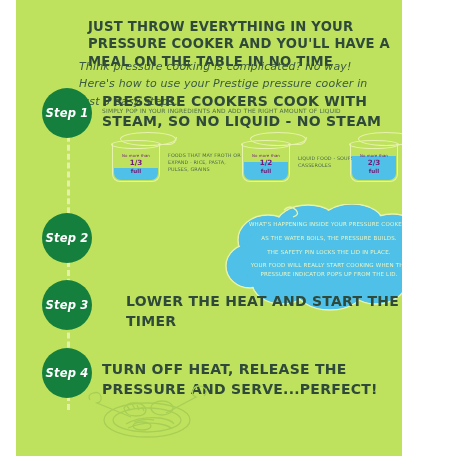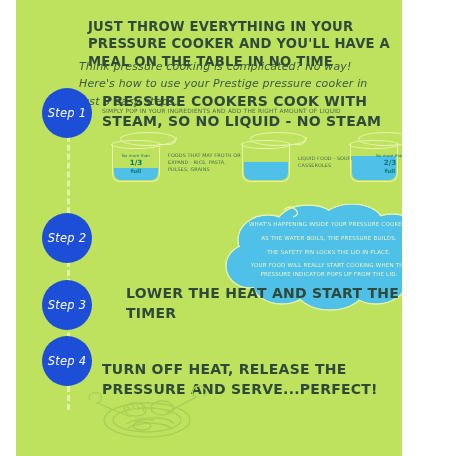--- a/index.html
+++ b/index.html
@@ -55,27 +55,27 @@
     width: 0;
     height: 310px;
     border-left: 3px dashed #e2f0a8;
   }
   .step-badge {
     position: absolute;
     left: 26px;
     width: 50px;
     height: 50px;
     border-radius: 50%;
-    background: #1d4ed8;
+    background: #15803d;
     color: #ffffff;
     display: flex;
     align-items: center;
     justify-content: center;
     font-size: 11.5px;
-    font-weight: normal;
+    font-weight: bold;
     font-style: italic;
     letter-spacing: 0.2px;
     box-sizing: border-box;
   }
   .step-title {
     position: absolute;
     left: 86px;
     color: #2f4a3a;
     font-size: 14px;
     font-weight: bold;
@@ -134,21 +134,21 @@
   .pot-fill {
     position: absolute;
     left: 1px; right: 1px; bottom: 1px;
     background: #4fc0e8;
     border-radius: 0 0 7px 7px;
   }
   .pot-label {
     position: absolute;
     left: 0; width: 48px;
     text-align: center;
-    color: #0f766e;
+    color: #701a75;
     line-height: 1.2;
   }
   .pot-label .small { font-size: 3.9px; letter-spacing: 0.1px; display: block; }
   .pot-label .big { font-size: 7.2px; font-weight: bold; display: block; margin-top: 0.5px; }
   .pot-label .big2 { font-size: 5.6px; font-weight: bold; display: block; }
   .pot-note {
     position: absolute;
     color: #4c6b4d;
     font-size: 4.9px;
     line-height: 1.45;
@@ -216,33 +216,38 @@
   <div class="pot-note" style="left:152px; top:152px;">Foods that may froth or expand - rice, pasta, pulses, grains</div>
 
   <div class="pot-group" style="left:226px;">
     <div class="pot-wrap">
       <div class="pot-cap"></div>
       <div class="pot-cap-stem"></div>
       <div class="pot-body">
         <div class="pot-fill" style="height:50%;"></div>
       </div>
       <div class="pot-rim"></div>
+      <div class="pot-label" style="top:24px;">
+        <span class="small">No more than</span>
+        <span class="big">1/2</span>
+        <span class="big2">full</span>
+      </div>
     </div>
   </div>
   <div class="pot-note" style="left:282px; top:155px;">Liquid food - soups, casseroles</div>
 
   <div class="pot-group" style="left:334px;">
     <div class="pot-wrap">
       <div class="pot-cap"></div>
       <div class="pot-cap-stem"></div>
       <div class="pot-body">
         <div class="pot-fill" style="height:66%;"></div>
       </div>
       <div class="pot-rim"></div>
-      <div class="pot-label" style="top:24px;margin-left:16px;">
+      <div class="pot-label" style="top:24px;">
         <span class="small">No more than</span>
         <span class="big">2/3</span>
         <span class="big2">full</span>
       </div>
     </div>
   </div>
   <div class="pot-note" style="left:390px; top:155px; width:60px;">Vegetables and joints</div>
 
   <div class="step-badge" style="top:213px;">Step 2</div>
 
@@ -277,23 +282,23 @@
     </svg>
     <div id="cloud-text">
       <p>What's happening inside your pressure cooker?</p>
       <p>As the water boils, the pressure builds.</p>
       <p>The safety pin locks the lid in place.</p>
       <p>Your food will really start cooking when the pressure indicator pops up from the lid.</p>
     </div>
   </div>
 
   <div class="step-badge" style="top:280px;">Step 3</div>
-  <div class="step-title" style="top:284px;padding-left:24px;">Lower the heat and start the timer</div>
-
-  <div class="step-badge" style="top:336px;">Step 4</div>
+  <div class="step-title" style="top:292px;padding-left:24px;">Lower the heat and start the timer</div>
+
+  <div class="step-badge" style="top:348px;">Step 4</div>
   <div class="step-title" style="top:360px;">Turn off heat, release the pressure and serve...perfect!</div>
 
   <svg id="plate" viewBox="0 0 130 62">
     <g fill="none" stroke="#a8cf55" stroke-width="1.3">
       <ellipse cx="65" cy="38" rx="43" ry="17"></ellipse>
       <ellipse cx="65" cy="38" rx="34" ry="12"></ellipse>
       <path d="M8 18 q-3 -5 3 -7 q7 -2 8 4 q1 5 -4 6 l34 14"></path>
       <path d="M122 14 q5 -5 -1 -9 q-7 -3 -10 3 q-2 5 3 7 l-30 16"></path>
       <ellipse cx="80" cy="26" rx="11" ry="7"></ellipse>
       <path d="M42 26 q4 -6 12 -5 q9 1 10 7 q0 6 -10 6 q-11 0 -12 -8 z"></path>

